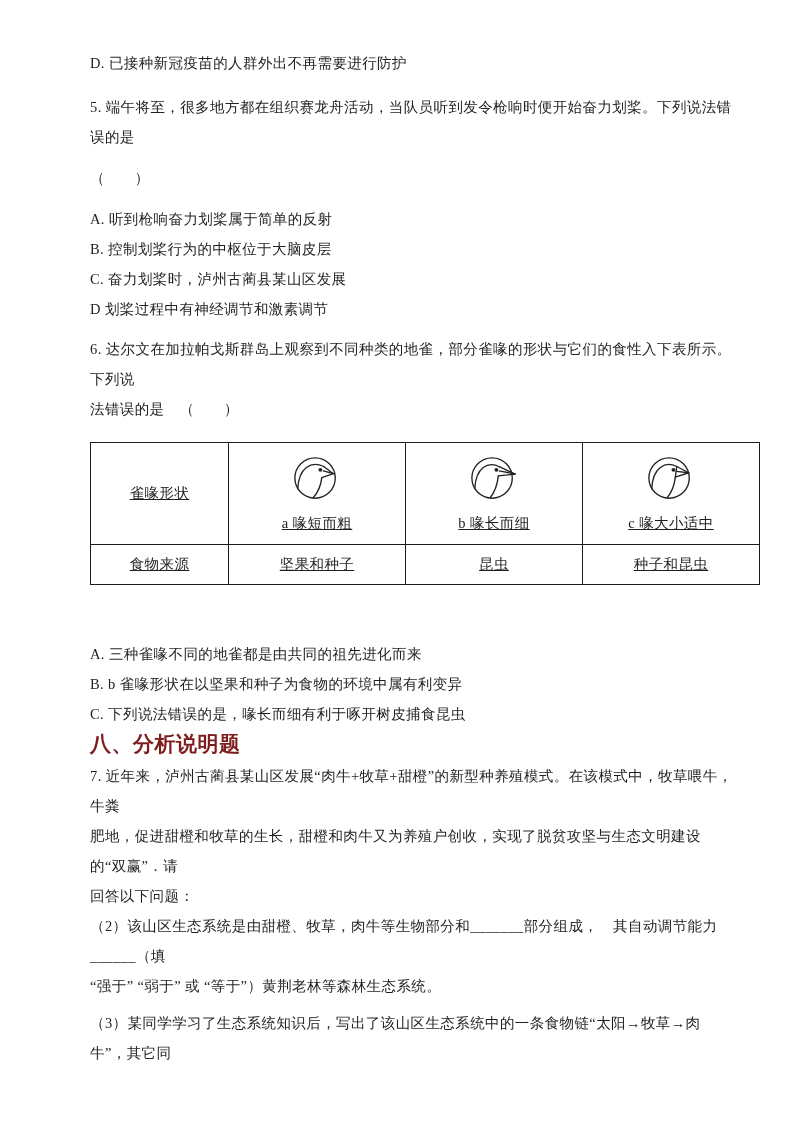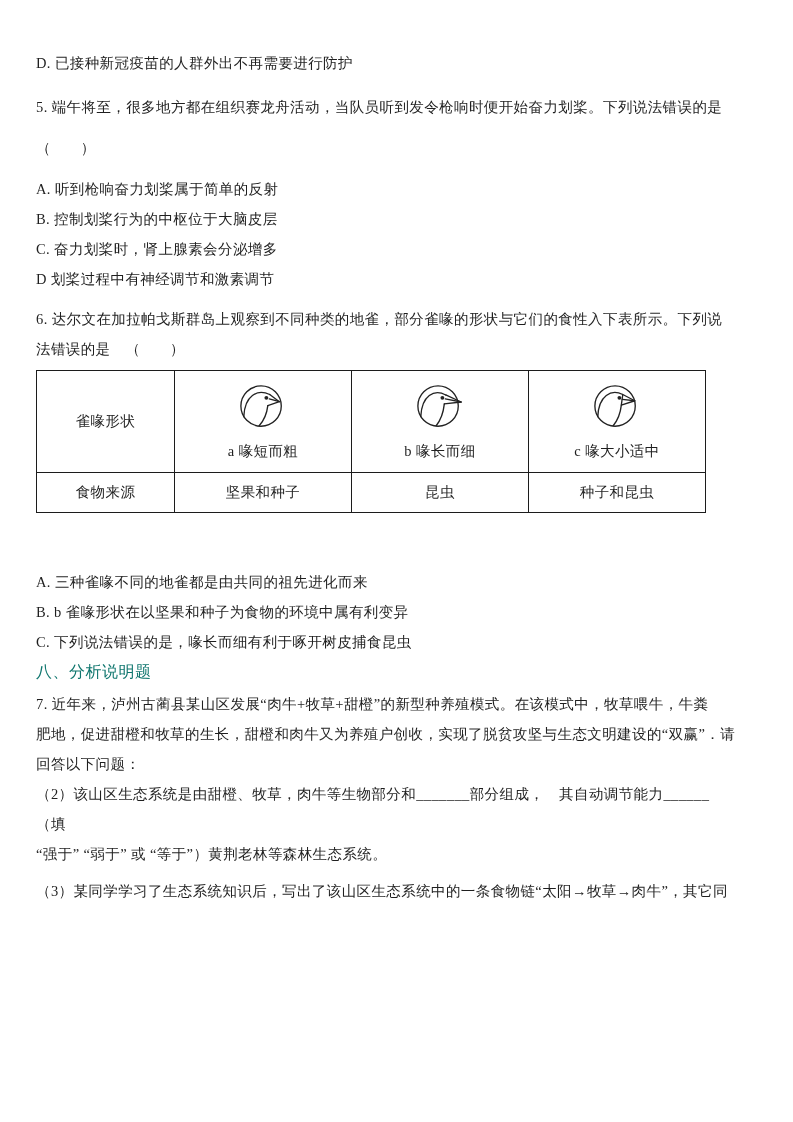--- a/index.html
+++ b/index.html
@@ -9,48 +9,49 @@
     height: 1122px;
     margin: 0 auto;
     font-family: "Liberation Serif", "DejaVu Serif", serif;
     color: #1f1f1f;
     overflow: hidden;
   }
   .page {
     width: 793px;
     height: 1122px;
     background: #ffffff;
-    padding: 48px 56px 0 36px;
+    padding: 48px 56px 0 90px;
   }
   .line {
     font-size: 14.5px;
     line-height: 30px;
     white-space: pre-wrap;
     letter-spacing: 0.4px;
   }
   .mt14 { margin-top: 14px; }
   .mt11 { margin-top: 11px; }
   .mt10 { margin-top: 10px; }
   .mt7  { margin-top: 7px; }
   .mt4  { }
   .mt3  { margin-top: 3px; }
   .mt2  { margin-top: 2px; }
   .mt34 { margin-top: 54px; }
   .section-heading {
-    font-size: 16px;
-    font-weight: normal;
+    font-size: 21px;
+    font-weight: bold;
     line-height: 30px;
     letter-spacing: 0.5px;
-    color: #0f766e;
+    color: #7f1d1d;
   }
   table.finch-table {
     border-collapse: collapse;
     width: 668px;
-    margin-top: 6px;
+    margin-top: 18px;
     table-layout: fixed;
+    text-decoration: underline;
   }
   table.finch-table td {
     border: 1.6px solid #1c1c1c;
     text-align: center;
     vertical-align: middle;
     font-size: 14.5px;
     letter-spacing: 0.4px;
   }
   td.col-label { width: 138px; }
   td.col-bird  { width: 177px; }
@@ -71,21 +72,21 @@
 <body>
 
 <div class="page">
 
   <div class="line">D. 已接种新冠疫苗的人群外出不再需要进行防护</div>
 
   <div class="line mt14">5. 端午将至，很多地方都在组织赛龙舟活动，当队员听到发令枪响时便开始奋力划桨。下列说法错误的是</div>
   <div class="line mt11">（　　）</div>
   <div class="line mt11">A. 听到枪响奋力划桨属于简单的反射</div>
   <div class="line">B. 控制划桨行为的中枢位于大脑皮层</div>
-  <div class="line">C. 奋力划桨时，肾上腺素会分泌增多</div>
+  <div class="line">C. 奋力划桨时，泸州古蔺县某山区发展</div>
   <div class="line">D 划桨过程中有神经调节和激素调节</div>
 
   <div class="mt10">
     <div class="line">6. 达尔文在加拉帕戈斯群岛上观察到不同种类的地雀，部分雀喙的形状与它们的食性入下表所示。下列说</div>
     <div class="line">法错误的是　（　　）</div>
   </div>
 
   <table class="finch-table">
     <tbody>
         <tr class="beak-row">

